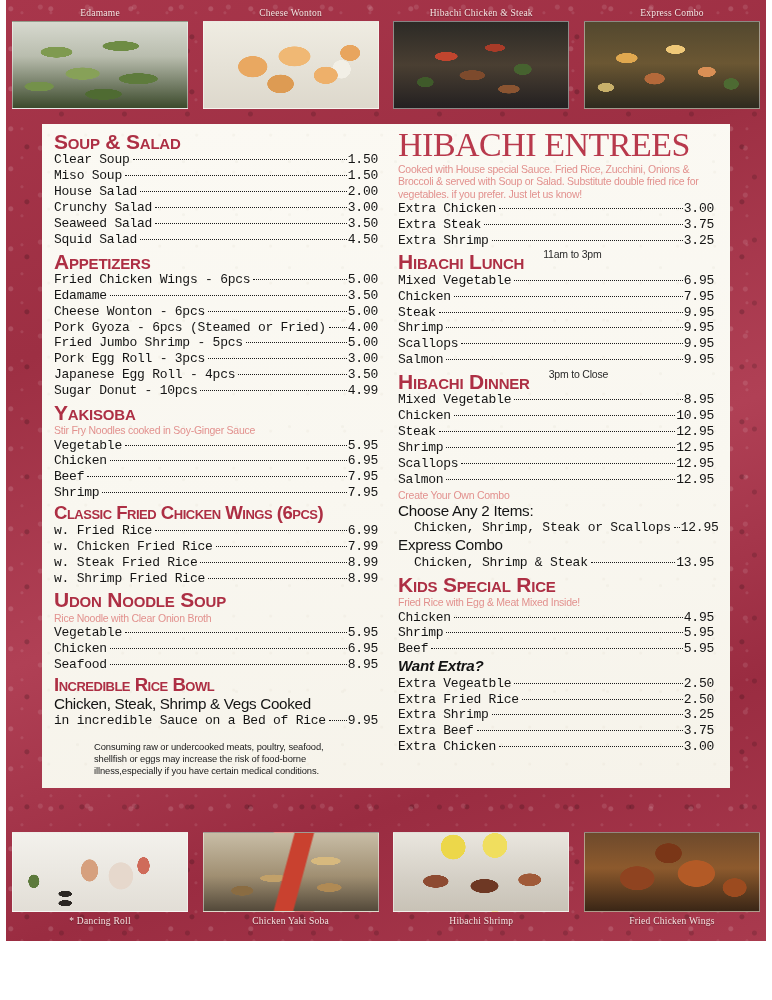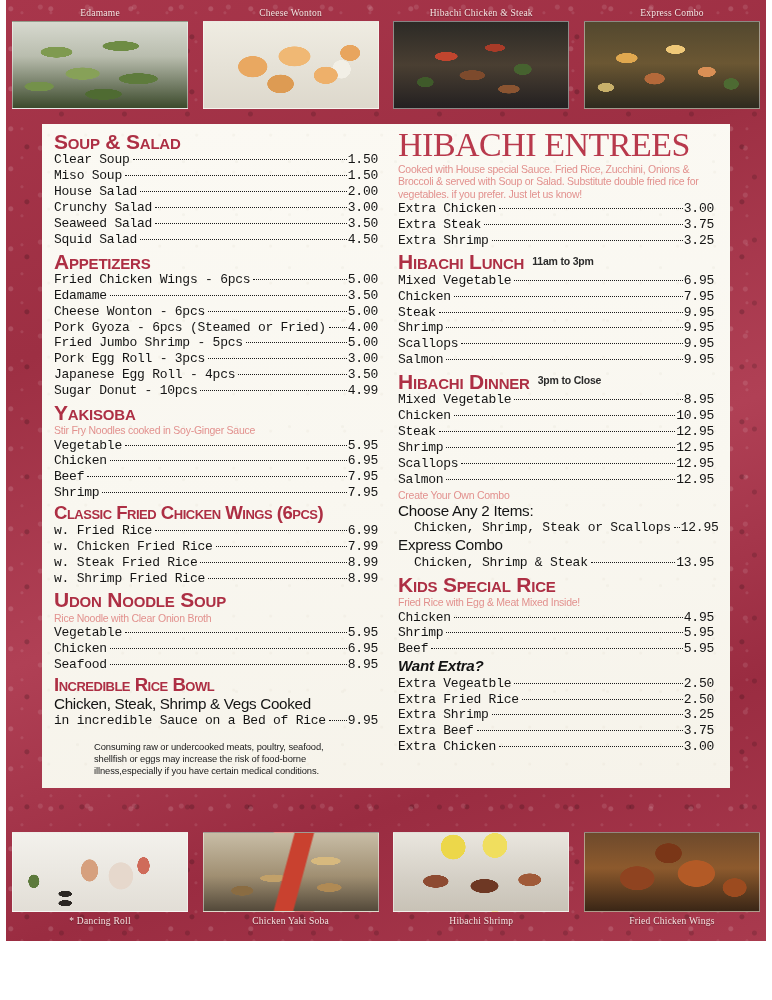--- a/index.html
+++ b/index.html
@@ -184,28 +184,27 @@
     font-family: "Liberation Serif", serif;
     font-size: 34px;
     font-variant: normal;
     text-transform: uppercase;
     letter-spacing: -0.5px;
     font-weight: normal;
     color: #b8394c;
     margin-top: 0;
     line-height: 1;
   }
-  .head-row { display: flex; align-items: center; gap: 8px; }
+  .head-row { display: flex; align-items: flex-start; gap: 19px; }
   .head-note {
     color: #2b2b2b;
     font-size: 10.5px;
     font-family: "Liberation Sans", sans-serif;
     white-space: nowrap;
     letter-spacing: -0.2px;
-    font-weight: bold;
   }
 
   .sec-sub {
     color: #e2918e;
     font-size: 10.5px;
     line-height: 1.18;
     letter-spacing: -0.25px;
     margin: 1px 0 1px 0;
     font-family: "Liberation Sans", sans-serif;
   }

